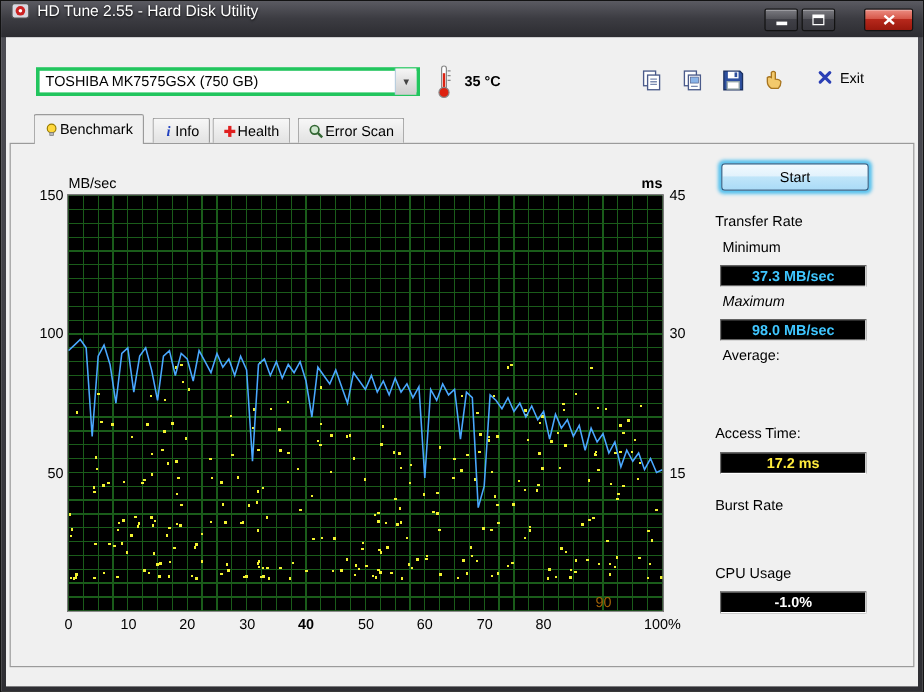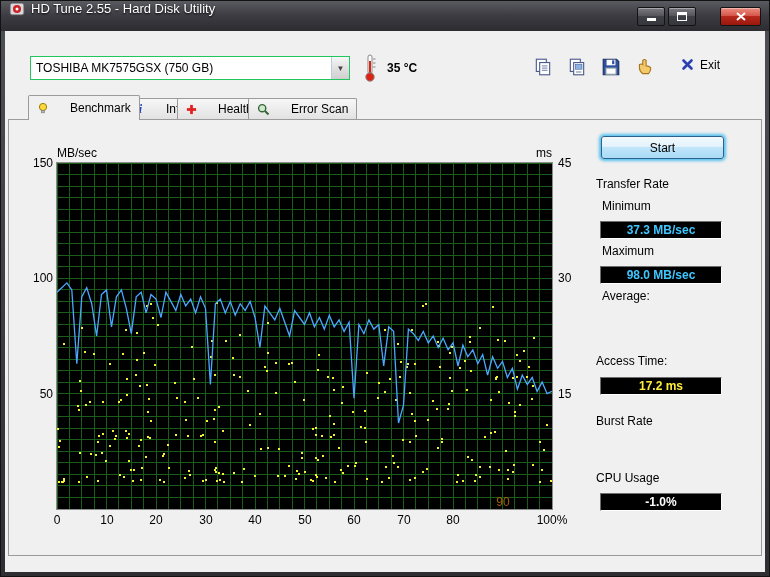--- a/index.html
+++ b/index.html
@@ -31,37 +31,37 @@
   }
   .g-min { width: 9px; height: 3px; background: #fff; margin-top: 7px; }
   .g-max { width: 10px; height: 9px; border: 1px solid #fff; border-top-width: 3px; }
 
   .frame { flex: 1; padding: 0 4px 4px; }
   .client { position: relative; width: 760px; height: 541px; background: #f0f0f0; overflow: hidden; }
 
   
   .combo {
     position: absolute; left: 25px; top: 25px; width: 320px; height: 24px;
-    background: #fff; border: 1px solid #22c55e; display: flex; align-items: center; cursor: default;
+    background: #fff; border: 3px solid #22c55e; display: flex; align-items: center; cursor: default;
   }
   .combo-text { flex: 1; padding-left: 5px; white-space: nowrap; overflow: hidden; }
   .combo-arrow {
     width: 18px; height: 22px; border-left: 1px solid #b9cede;
     background: linear-gradient(#f6f6f6, #e3e3e3 45%, #cfcfcf);
     display: flex; align-items: center; justify-content: center;
     font-size: 8px; color: #444;
   }
   .thermo { position: absolute; left: 358px; top: 22px; }
   .temp-label { position: absolute; left: 382px; top: 30px; font-weight: bold; }
   .tool-icon { position: absolute; top: 26px; width: 20px; height: 20px; cursor: pointer; }
   .exit-btn { position: absolute; left: 676px; top: 27px; display: flex; align-items: flex-start; gap: 6px; cursor: pointer; }
 
   
   .tab {
-    position: absolute; display: flex; align-items: center; gap: 21px; padding: 0 8px;
+    position: absolute; display: flex; align-items: center; gap: 1px; padding: 0 8px;
     border: 1px solid #9b9b9b; border-bottom: none; border-radius: 2px 2px 0 0;
     background: linear-gradient(#f7f7f7, #e2e2e2); cursor: pointer; z-index: 2; white-space: nowrap;
   }
   .tab.inactive { top: 67px; height: 21px; }
   .tab.active { top: 64px; height: 25px; background: #f0f0f0; z-index: 3; }
 
   .tabpage {
     position: absolute; left: 3px; top: 88px; width: 754px; height: 437px;
     border: 1px solid #9b9b9b; background: #f0f0f0; z-index: 1;
   }
@@ -566,48 +566,48 @@
             <rect x="44.8" y="269.6" width="2" height="2" fill="#f2f230" shape-rendering="crispEdges"></rect>
             <rect x="68.1" y="267.3" width="2" height="2" fill="#f2f230" shape-rendering="crispEdges"></rect>
             <rect x="201.8" y="249.5" width="2" height="2" fill="#f2f230" shape-rendering="crispEdges"></rect>
             <rect x="45.4" y="237.8" width="2" height="2" fill="#f2f230" shape-rendering="crispEdges"></rect>
             <rect x="412.2" y="177.8" width="2" height="2" fill="#f2f230" shape-rendering="crispEdges"></rect>
             <polyline points="0.0,129.2 5.0,124.6 9.9,119.9 14.8,126.9 19.8,200.7 24.8,133.8 29.7,124.6 34.7,140.7 39.6,173.0 44.5,131.5 49.5,126.9 54.5,163.8 59.4,133.8 64.4,126.9 69.3,145.3 74.3,170.7 79.2,133.8 84.2,129.2 89.1,149.9 94.0,131.5 99.0,136.1 104.0,154.5 108.9,129.2 113.9,138.4 118.8,147.6 123.8,131.5 128.7,143.0 133.7,136.1 138.6,149.9 143.5,133.8 148.5,145.3 153.4,221.4 158.4,140.7 163.3,136.1 168.3,149.9 173.3,138.4 178.2,152.2 183.2,140.7 188.1,147.6 193.1,138.4 198.0,154.5 202.9,184.5 207.9,143.0 212.8,149.9 217.8,156.9 222.8,145.3 227.7,159.2 232.6,173.0 237.6,147.6 242.5,154.5 247.5,161.5 252.5,149.9 257.4,163.8 262.4,154.5 267.3,166.1 272.3,152.2 277.2,163.8 282.1,156.9 287.1,168.4 292.1,159.2 297.0,235.3 301.9,161.5 306.9,170.7 311.9,156.9 316.8,166.1 321.8,161.5 326.7,203.0 331.7,163.8 336.6,168.4 341.5,260.0 346.5,242.2 351.4,166.1 356.4,170.7 361.3,177.6 366.3,168.4 371.3,179.9 376.2,173.0 381.2,184.5 386.1,175.3 391.1,186.8 396.0,179.9 401.0,203.0 405.9,182.2 410.8,193.8 415.8,186.8 420.8,200.7 425.7,191.5 430.6,212.2 435.6,193.8 440.6,205.3 445.5,198.4 450.4,214.5 455.4,205.3 460.4,226.1 465.3,212.2 470.3,221.4 475.2,214.5 480.1,228.4 485.1,219.1 490.1,230.7 495.0,228.4" fill="none" stroke="#4aa8ff" stroke-width="1.3"></polyline>
           </svg>
       </div>
       <div class="chart-labels" id="chart-labels">
         <span class="axis-unit" style="left:52px; top:115px;">MB/sec</span>
-        <span class="axis-unit" style="left:507px; top:115px; width:40px; text-align:right;">ms</span>
+        <span class="axis-unit" style="left:507px; top:115px; width:40px; text-align:right;font-weight:bold;">ms</span>
       <span style="position: absolute; font-size: 12px; color: rgb(0, 0, 0); left: 16px; top: 125px; width: 32px; text-align: right;">150</span>
           <span style="position: absolute; font-size: 12px; color: rgb(0, 0, 0); left: 16px; top: 240px; width: 32px; text-align: right;">100</span>
           <span style="position: absolute; font-size: 12px; color: rgb(0, 0, 0); left: 16px; top: 356px; width: 32px; text-align: right;">50</span>
           <span style="position: absolute; font-size: 12px; color: rgb(0, 0, 0); left: 553px; top: 125px; width: 32px;">45</span>
           <span style="position: absolute; font-size: 12px; color: rgb(0, 0, 0); left: 553px; top: 240px; width: 32px;">30</span>
           <span style="position: absolute; font-size: 12px; color: rgb(0, 0, 0); left: 553px; top: 356px; width: 32px;">15</span>
           <span style="position: absolute; font-size: 12px; color: rgb(0, 0, 0); left: 32px; top: 482px; width: 40px; text-align: center;">0</span>
           <span style="position: absolute; font-size: 12px; color: rgb(0, 0, 0); left: 82px; top: 482px; width: 40px; text-align: center;">10</span>
           <span style="position: absolute; font-size: 12px; color: rgb(0, 0, 0); left: 131px; top: 482px; width: 40px; text-align: center;">20</span>
           <span style="position: absolute; font-size: 12px; color: rgb(0, 0, 0); left: 181px; top: 482px; width: 40px; text-align: center;">30</span>
-          <span style="position: absolute; font-size: 12px; color: rgb(0, 0, 0); left: 230px; top: 482px; width: 40px; text-align: center;">40</span>
+          <span style="position: absolute; font-size: 12px; color: rgb(0, 0, 0); left: 230px; top: 482px; width: 40px; text-align: center; font-weight: bold;">40</span>
           <span style="position: absolute; font-size: 12px; color: rgb(0, 0, 0); left: 280px; top: 482px; width: 40px; text-align: center;">50</span>
           <span style="position: absolute; font-size: 12px; color: rgb(0, 0, 0); left: 329px; top: 482px; width: 40px; text-align: center;">60</span>
           <span style="position: absolute; font-size: 12px; color: rgb(0, 0, 0); left: 379px; top: 482px; width: 40px; text-align: center;">70</span>
           <span style="position: absolute; font-size: 12px; color: rgb(0, 0, 0); left: 428px; top: 482px; width: 40px; text-align: center;">80</span>
           <span style="position: absolute; font-size: 12px; color: #a16207; left: 478px; top: 464px; width: 40px; text-align: center;">90</span>
           <span style="position: absolute; font-size: 12px; color: rgb(0, 0, 0); left: 527px; top: 482px; width: 40px; text-align: center;">100%</span>
         </div>
 
       <button class="start-btn">Start</button>
 
       <span class="slabel" style="left:591px; top:146px;">Transfer Rate</span>
 
       <span class="slabel" style="left:597px; top:168px;">Minimum</span>
       <span class="vbox cyan" style="left:595px; top:190px;">37.3 MB/sec</span>
 
-      <span class="slabel" style="left:597px; top:213px;">Maximum</span>
+      <span class="slabel" style="left:597px; top:213px;font-style:italic;">Maximum</span>
       <span class="vbox cyan" style="left:595px; top:235px;">98.0 MB/sec</span>
 
       <span class="slabel" style="left:597px; top:258px;">Average:</span>
 
       <span class="slabel" style="left:591px; top:323px;">Access Time:</span>
       <span class="vbox yellow" style="left:595px; top:346px;">17.2 ms</span>
 
       <span class="slabel" style="left:591px; top:383px;">Burst Rate</span>
 
       <span class="slabel" style="left:591px; top:440px;">CPU Usage</span>

